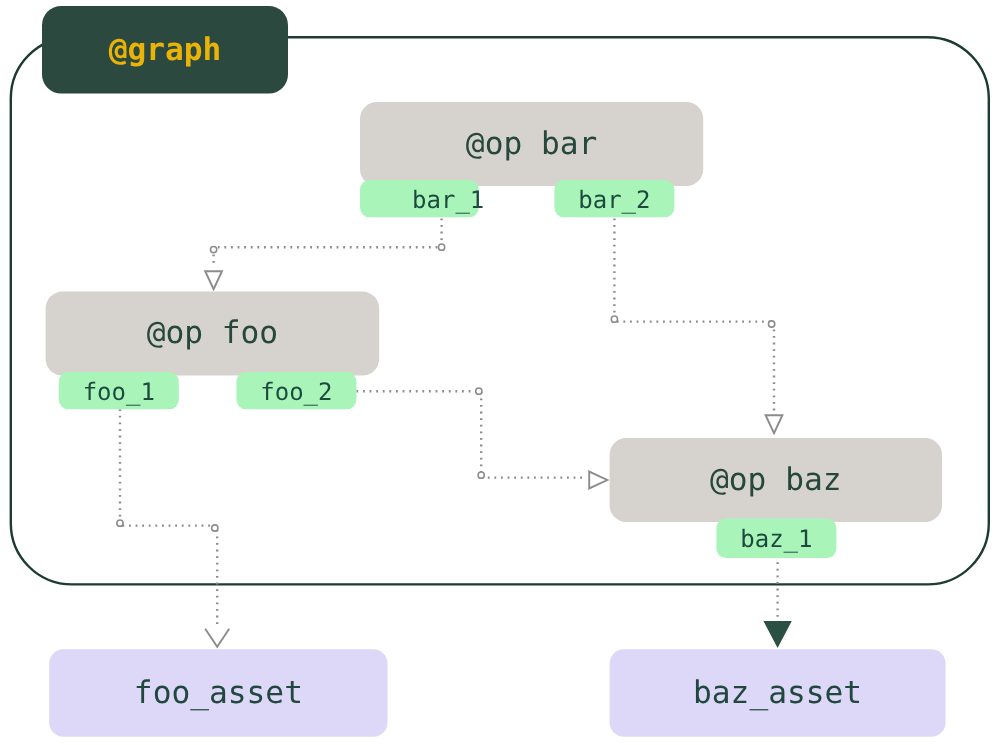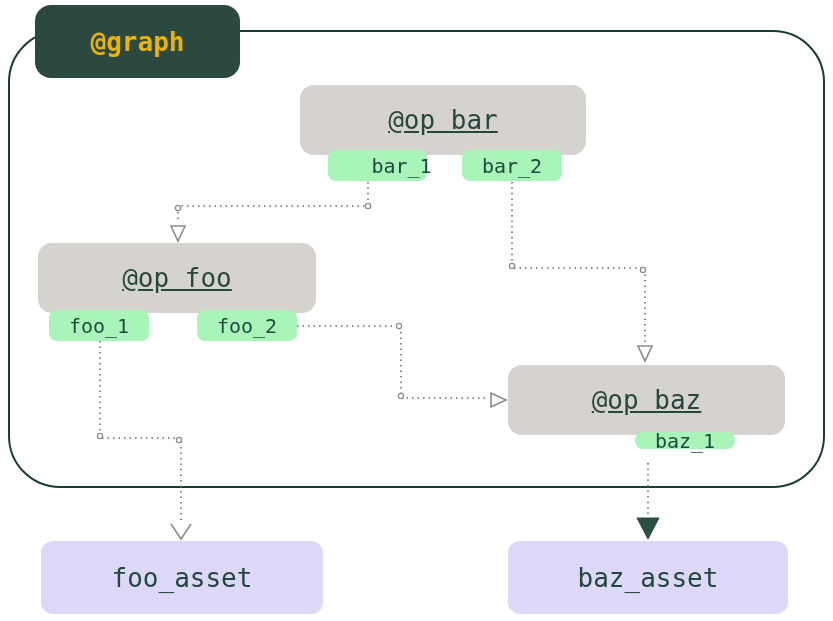--- a/index.html
+++ b/index.html
@@ -12,32 +12,32 @@
     border:2.5px solid #1c3b31;border-radius:52px;box-sizing:border-box;
   }
   .node{
     position:absolute;display:flex;align-items:center;justify-content:center;
     box-sizing:border-box;z-index:10;
   }
   .graph-header{
     left:35px;top:5px;width:205px;height:73px;background:#2b493f;
     border-radius:16px;color:#eab308;font-size:26px;font-weight:600;z-index:12;
   }
-  .op{background:#d6d3ce;border-radius:14px;color:#26473d;font-size:26px;text-decoration:underline;}
+  .op{background:#d6d3ce;border-radius:14px;color:#26473d;font-size:26px;}
   .op-bar{left:300px;top:85px;width:286px;height:70px;}
   .op-foo{left:38px;top:243px;width:278px;height:70px;}
   .op-baz{left:508px;top:365px;width:277px;height:70px;}
   .tag{
     background:#a8f4b9;border-radius:8px;color:#1e4a3e;font-size:20px;z-index:11;
   }
-  .tag-bar1{left:328px;top:150px;width:99px;height:31px;padding-left:48px;}
+  .tag-bar1{left:300px;top:150px;width:99px;height:31px;padding-left:48px;}
   .tag-bar2{left:462px;top:150px;width:100px;height:31px;}
   .tag-foo1{left:49px;top:310px;width:100px;height:31px;}
   .tag-foo2{left:197px;top:310px;width:100px;height:31px;text-align:center;}
-  .tag-baz1{left:597px;top:432px;width:100px;height:17px;margin-left:38px;}
+  .tag-baz1{left:597px;top:432px;width:100px;height:33px;}
   .asset{background:#ddd8f7;border-radius:12px;color:#21483e;font-size:26px;}
   .asset-foo{left:41px;top:541px;width:282px;height:73px;align-items:center;}
   .asset-baz{left:508px;top:541px;width:280px;height:73px;align-items:center;}
   svg.edges{position:absolute;left:0;top:0;z-index:5;}
   svg.edges path{fill:none;stroke:#8c8c8c;stroke-width:2;stroke-dasharray:1.5 4;}
   svg.edges circle{fill:#ffffff;stroke:#8c8c8c;stroke-width:1.3;}
   svg.edges polygon.open{fill:none;stroke:#8c8c8c;stroke-width:1.6;}
   svg.edges polyline.chev{fill:none;stroke:#8c8c8c;stroke-width:1.6;}
   svg.edges polygon.filled{fill:#2c4f44;stroke:#2c4f44;}
 </style>

